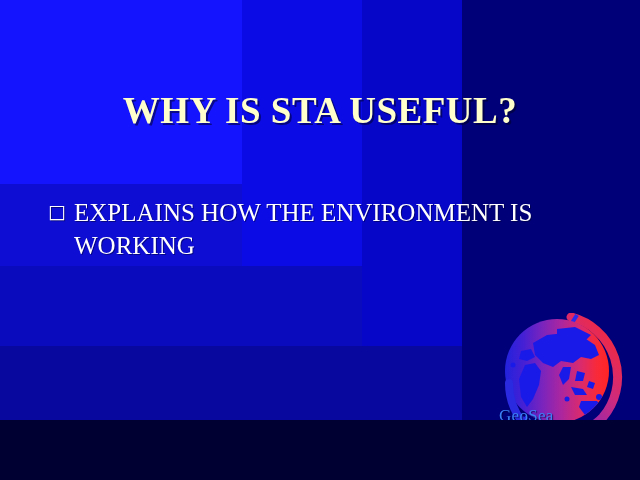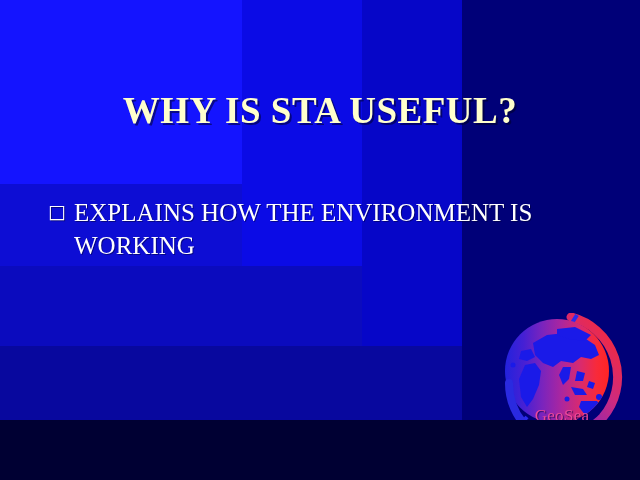--- a/index.html
+++ b/index.html
@@ -123,22 +123,22 @@
     left: 499px;
     top: 313px;
     width: 126px;
     height: 130px;
   }
   .logo svg { display: block; }
   .logo-caption {
     position: absolute;
     left: 0; right: 0;
     top: 93px;
-    text-align: center;
-    color: #ec4899;
+    text-align: left;
+    color: #3b82f6;
     font-size: 17px;
     letter-spacing: 0.3px;
     text-shadow: 1px 1px 1px rgba(0,0,60,0.7);
     pointer-events: none;
   }
   .logo-shadow {
     position: absolute;
     left: 529px;
     top: 452px;
     width: 68px;

